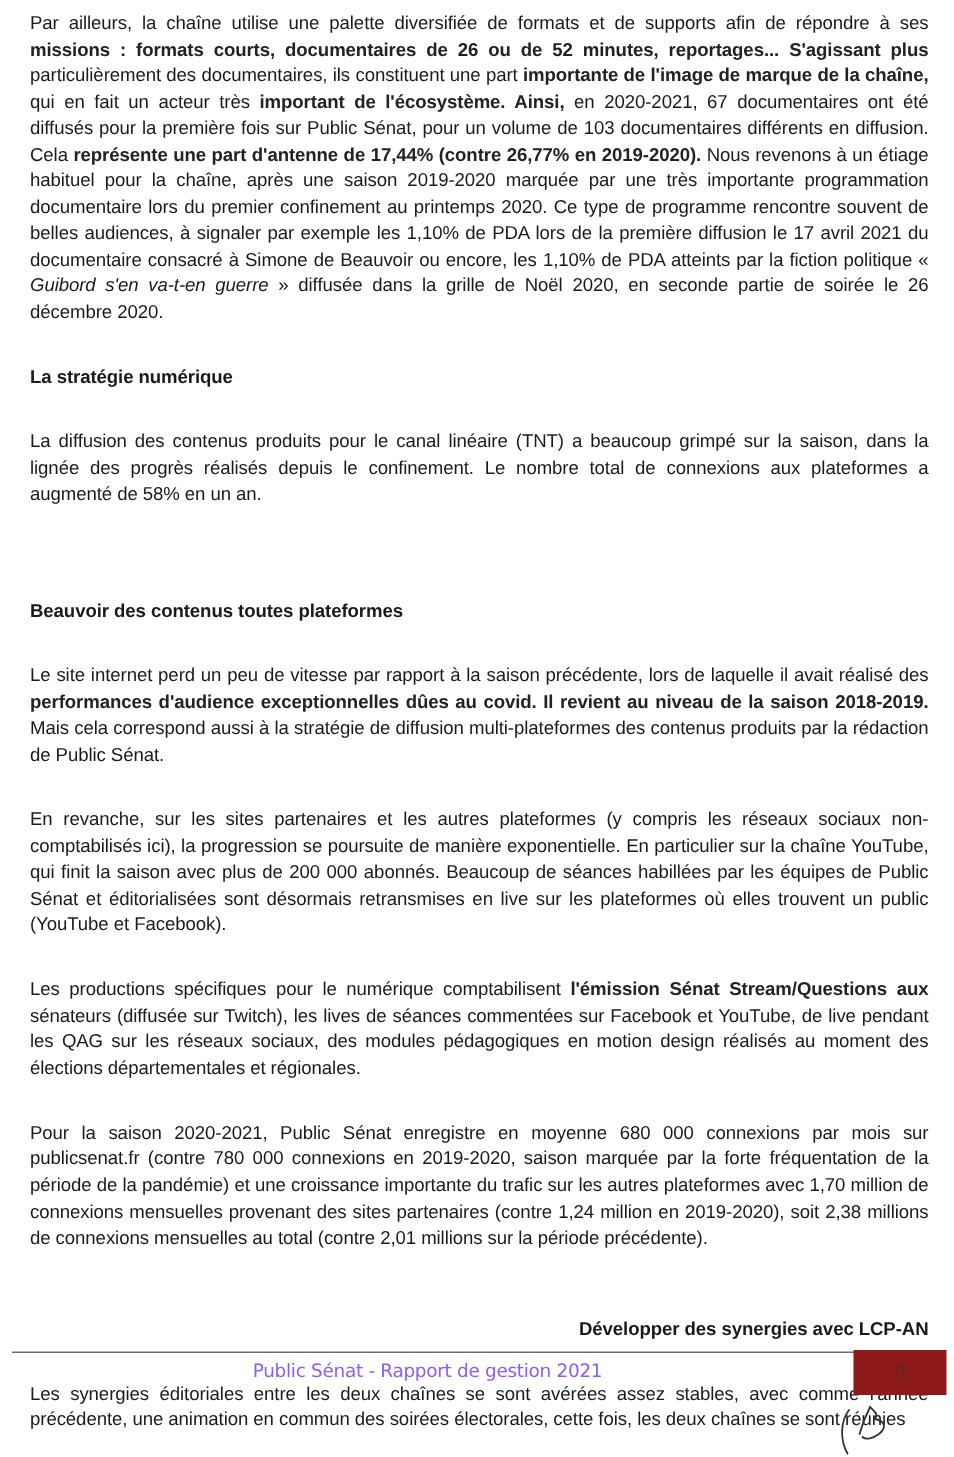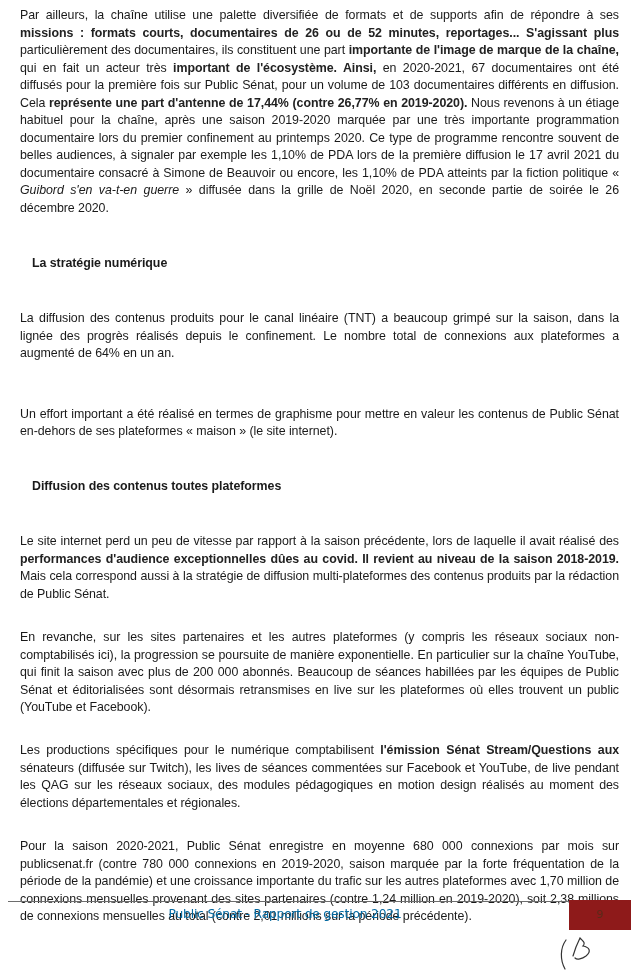--- a/index.html
+++ b/index.html
@@ -26,42 +26,42 @@
     }
     p {
       margin: 4px;
       text-align: justify;
     }
     .sb { font-weight: bold; color: #222; }
     .i { font-style: italic; text-align: right; }
     .gap { height: 17.5px; }
     .gap2 { height: 35px; }
     h3 {
-      margin: 16px;
+      margin: 4px;
       font-size: 12.4px;
       font-weight: bold;
       line-height: 17.55px;
     }
     .footer-line {
       position: absolute;
       left: 8px;
       top: 901px;
       width: 563px;
       height: 0;
       border-top: 1.4px solid #6d6d6d;
     }
     .footer-text {
       position: absolute;
       left: 0;
       width: 570px;
       top: 907px;
       text-align: center;
       font-family: "DejaVu Sans", sans-serif;
       font-size: 12.3px;
-      color: #0369a1;
+      color: #8b5cf6;
       letter-spacing: -0.2px;
     }
     .page-box {
       position: absolute;
       left: 569px;
       top: 900px;
       width: 62px;
       height: 30px;
       background: #8e1a1a;
       color: #5a2a1a;
@@ -82,27 +82,26 @@
 <body>
 
 <div class="page">
 
   <p id="p-intro"><span>Par ailleurs, la chaîne utilise une palette diversifiée de formats et de supports afin de répondre à ses </span><span class="sb">missions : formats courts, documentaires de 26 ou de 52 minutes, reportages... S'agissant plus</span><span> particulièrement des documentaires, ils constituent une part </span><span class="sb">importante de l'image de marque de la chaîne,</span><span> qui en fait un acteur très </span><span class="sb">important de l'écosystème. Ainsi,</span><span> en 2020-2021, 67 documentaires ont été diffusés pour la première fois sur Public Sénat, pour un volume de 103 documentaires différents en diffusion. Cela </span><span class="sb">représente une part d'antenne de 17,44% (contre 26,77% en 2019-2020).</span><span> Nous revenons à un étiage habituel pour la chaîne, après une saison 2019-2020 marquée par une très importante programmation documentaire lors du premier confinement au printemps 2020. Ce type de programme rencontre souvent de belles audiences, à signaler par exemple les 1,10% de PDA lors de la première diffusion le 17 avril 2021 du documentaire consacré à Simone de Beauvoir ou encore, les 1,10% de PDA atteints par la fiction politique « </span><span class="i">Guibord s'en va-t-en guerre</span><span> » diffusée dans la grille de Noël 2020, en seconde partie de soirée le 26 décembre 2020.</span></p>
 
   <div class="gap"></div>
 
   <h3>La stratégie numérique</h3>
   <div class="gap"></div>
-  <p>La diffusion des contenus produits pour le canal linéaire (TNT) a beaucoup grimpé sur la saison, dans la lignée des progrès réalisés depuis le confinement. Le nombre total de connexions aux plateformes a augmenté de 64% en un an.</p>
+  <p>La diffusion des contenus produits pour le canal linéaire (TNT) a beaucoup grimpé sur la saison, dans la lignée des progrès réalisés depuis le confinement. Le nombre total de connexions aux plateformes a augmenté de 58% en un an.</p>
   <div class="gap"></div>
   <div class="gap"></div>
-  <p>Un effort important a été réalisé en termes de graphisme pour mettre en valeur les contenus de Public Sénat en-dehors de ses plateformes « maison » (le site internet).</p>
   <div class="gap"></div>
 
-  <h3>Diffusion des contenus toutes plateformes</h3>
+  <h3>Beauvoir des contenus toutes plateformes</h3>
   <div class="gap"></div>
   <p id="p-site"><span>Le site internet perd un peu de vitesse par rapport à la saison précédente, lors de laquelle il avait réalisé des </span><span class="sb">performances d'audience exceptionnelles dûes au covid. Il revient au niveau de la saison 2018-2019.</span><span> Mais cela correspond aussi à la stratégie de diffusion multi-plateformes des contenus produits par la rédaction de Public Sénat.</span></p>
   <div class="gap"></div>
   <p>En revanche, sur les sites partenaires et les autres plateformes (y compris les réseaux sociaux non-comptabilisés ici), la progression se poursuite de manière exponentielle. En particulier sur la chaîne YouTube, qui finit la saison avec plus de 200 000 abonnés. Beaucoup de séances habillées par les équipes de Public Sénat et éditorialisées sont désormais retransmises en live sur les plateformes où elles trouvent un public (YouTube et Facebook).</p>
   <div class="gap"></div>
   <p id="p-prod"><span>Les productions spécifiques pour le numérique comptabilisent </span><span class="sb">l'émission Sénat Stream/Questions aux</span><span> sénateurs (diffusée sur Twitch), les lives de séances commentées sur Facebook et YouTube, de live pendant les QAG sur les réseaux sociaux, des modules pédagogiques en motion design réalisés au moment des élections départementales et régionales.</span></p>
   <div class="gap"></div>
   <p>Pour la saison 2020-2021, Public Sénat enregistre en moyenne 680 000 connexions par mois sur publicsenat.fr (contre 780 000 connexions en 2019-2020, saison marquée par la forte fréquentation de la période de la pandémie) et une croissance importante du trafic sur les autres plateformes avec 1,70 million de connexions mensuelles provenant des sites partenaires (contre 1,24 million en 2019-2020), soit 2,38 millions de connexions mensuelles au total (contre 2,01 millions sur la période précédente).</p>
   <div class="gap2"></div>
 

